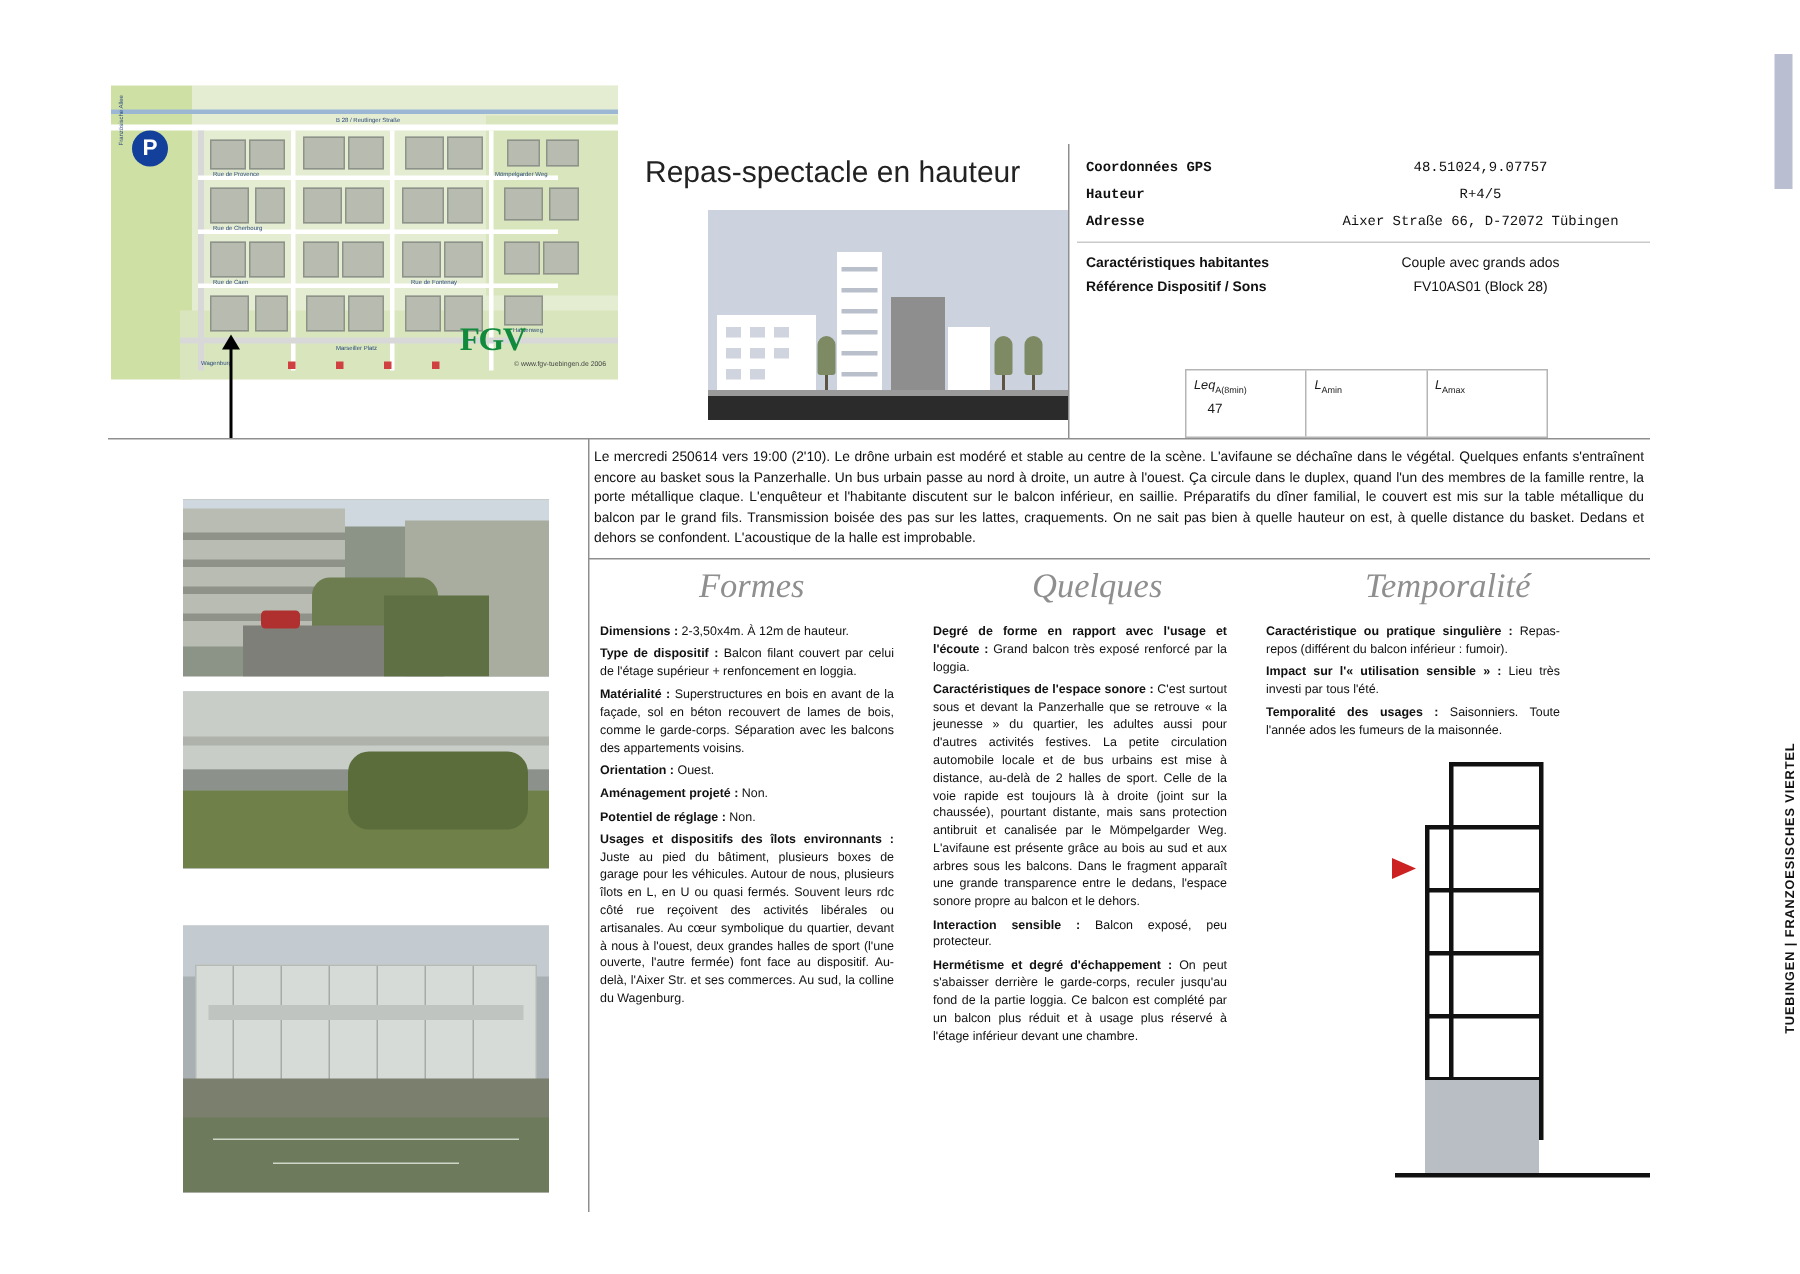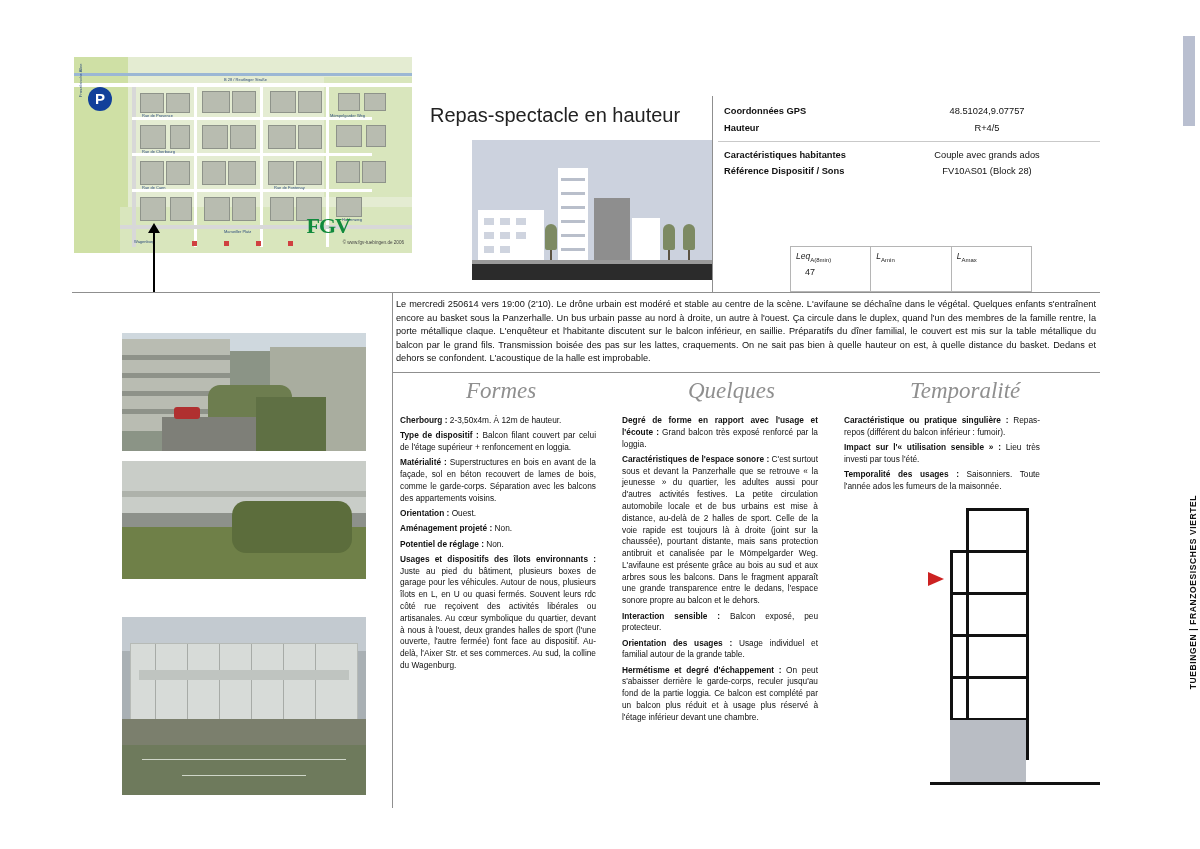--- a/index.html
+++ b/index.html
@@ -76,21 +76,21 @@
   .bldg .b2{position:absolute;left:122px;bottom:20px;width:36px;height:62px;background:#8e8e8e;}
   .bldg .b3{position:absolute;left:160px;bottom:20px;width:28px;height:42px;background:#fff;}
   .bldg .tree{position:absolute;bottom:20px;width:12px;height:26px;background:#7d8a63;border-radius:6px 6px 2px 2px;}
   .bldg .trunk{position:absolute;bottom:20px;width:2px;height:10px;background:#5d5443;}
 
   
   .info{
     position:absolute;left:718px;top:104px;width:382px;
     font-size:9.3px;color:#111;
   }
-  .info .row{display:flex;align-items:flex-end;padding:2px 0 5px 0;}
+  .info .row{display:flex;align-items:flex-end;padding:2px 0 5px 0;font-family:Liberation Mono, monospace;}
   .info .lbl{width:150px;font-weight:bold;padding-left:6px;}
   .info .val{flex:1;text-align:center;}
   .info .sep{height:1px;background:#c9c9c9;margin:3px 0 6px 0;}
   .info .row2{display:flex;align-items:flex-start;padding:2px 0 4px 0;}
   .info .row2 .lbl{width:150px;font-weight:bold;padding-left:6px;}
   .info .row2 .val{flex:1;text-align:center;}
 
   .levels{
     position:absolute;left:790px;top:246px;width:240px;height:44px;
     border:1px solid #b5b5b5;display:flex;
@@ -291,20 +291,24 @@
 
   <div class="info">
     <div class="row">
       <div class="lbl">Coordonnées GPS</div>
       <div class="val">48.51024,9.07757</div>
     </div>
     <div class="row">
       <div class="lbl">Hauteur</div>
       <div class="val">R+4/5</div>
     </div>
+    <div class="row">
+      <div class="lbl">Adresse</div>
+      <div class="val">Aixer Straße 66, D-72072 Tübingen</div>
+    </div>
     <div class="sep"></div>
     <div class="row2">
       <div class="lbl">Caractéristiques habitantes</div>
       <div class="val">Couple avec grands ados</div>
     </div>
     <div class="row2">
       <div class="lbl">Référence Dispositif / Sons</div>
       <div class="val">FV10AS01 (Block 28)</div>
     </div>
   </div>
@@ -329,34 +333,33 @@
   <div class="hrule" style="left:392px;top:372px;width:708px;"></div>
   <div class="vrule" style="left:392px;top:292px;height:516px;"></div>
 
   <div class="narrative">Le mercredi 250614 vers 19:00 (2'10). Le drône urbain est modéré et stable au centre de la scène. L'avifaune se déchaîne dans le végétal. Quelques enfants s'entraînent encore au basket sous la Panzerhalle. Un bus urbain passe au nord à droite, un autre à l'ouest. Ça circule dans le duplex, quand l'un des membres de la famille rentre, la porte métallique claque. L'enquêteur et l'habitante discutent sur le balcon inférieur, en saillie. Préparatifs du dîner familial, le couvert est mis sur la table métallique du balcon par le grand fils. Transmission boisée des pas sur les lattes, craquements. On ne sait pas bien à quelle hauteur on est, à quelle distance du basket. Dedans et dehors se confondent. L'acoustique de la halle est improbable.</div>
 
   <div class="sec-head" style="left:466px;top:378px;">Formes</div>
   <div class="sec-head" style="left:688px;top:378px;">Quelques</div>
   <div class="sec-head" style="left:910px;top:378px;">Temporalité</div>
 
   <div class="col" style="left:400px;top:415px;width:196px;">
-    <p><b>Cherbourg :</b><span> 2-3,50x4m. À 12m de hauteur.</span></p>
+    <p><b>Dimensions :</b><span> 2-3,50x4m. À 12m de hauteur.</span></p>
     <p><b>Type de dispositif :</b><span> Balcon filant couvert par celui de l'étage supérieur + renfoncement en loggia.</span></p>
     <p><b>Matérialité :</b><span> Superstructures en bois en avant de la façade, sol en béton recouvert de lames de bois, comme le garde-corps. Séparation avec les balcons des appartements voisins.</span></p>
     <p><b>Orientation :</b><span> Ouest.</span></p>
     <p><b>Aménagement projeté :</b><span> Non.</span></p>
     <p><b>Potentiel de réglage :</b><span> Non.</span></p>
     <p><b>Usages et dispositifs des îlots environnants :</b><span> Juste au pied du bâtiment, plusieurs boxes de garage pour les véhicules. Autour de nous, plusieurs îlots en L, en U ou quasi fermés. Souvent leurs rdc côté rue reçoivent des activités libérales ou artisanales. Au cœur symbolique du quartier, devant à nous à l'ouest, deux grandes halles de sport (l'une ouverte, l'autre fermée) font face au dispositif. Au-delà, l'Aixer Str. et ses commerces. Au sud, la colline du Wagenburg.</span></p>
   </div>
 
   <div class="col" style="left:622px;top:415px;width:196px;">
     <p><b>Degré de forme en rapport avec l'usage et l'écoute :</b><span> Grand balcon très exposé renforcé par la loggia.</span></p>
     <p><b>Caractéristiques de l'espace sonore :</b><span> C'est surtout sous et devant la Panzerhalle que se retrouve « la jeunesse » du quartier, les adultes aussi pour d'autres activités festives. La petite circulation automobile locale et de bus urbains est mise à distance, au-delà de 2 halles de sport. Celle de la voie rapide est toujours là à droite (joint sur la chaussée), pourtant distante, mais sans protection antibruit et canalisée par le Mömpelgarder Weg. L'avifaune est présente grâce au bois au sud et aux arbres sous les balcons. Dans le fragment apparaît une grande transparence entre le dedans, l'espace sonore propre au balcon et le dehors.</span></p>
     <p><b>Interaction sensible :</b><span> Balcon exposé, peu protecteur.</span></p>
-    <p><b>Orientation des usages :</b><span> Usage individuel et familial autour de la grande table.</span></p>
     <p><b>Hermétisme et degré d'échappement :</b><span> On peut s'abaisser derrière le garde-corps, reculer jusqu'au fond de la partie loggia. Ce balcon est complété par un balcon plus réduit et à usage plus réservé à l'étage inférieur devant une chambre.</span></p>
   </div>
 
   <div class="col" style="left:844px;top:415px;width:196px;">
     <p><b>Caractéristique ou pratique singulière :</b><span> Repas-repos (différent du balcon inférieur : fumoir).</span></p>
     <p><b>Impact sur l'« utilisation sensible » :</b><span> Lieu très investi par tous l'été.</span></p>
     <p><b>Temporalité des usages :</b><span> Saisonniers. Toute l'année ados les fumeurs de la maisonnée.</span></p>
   </div>
 
   <div class="photo p1">

